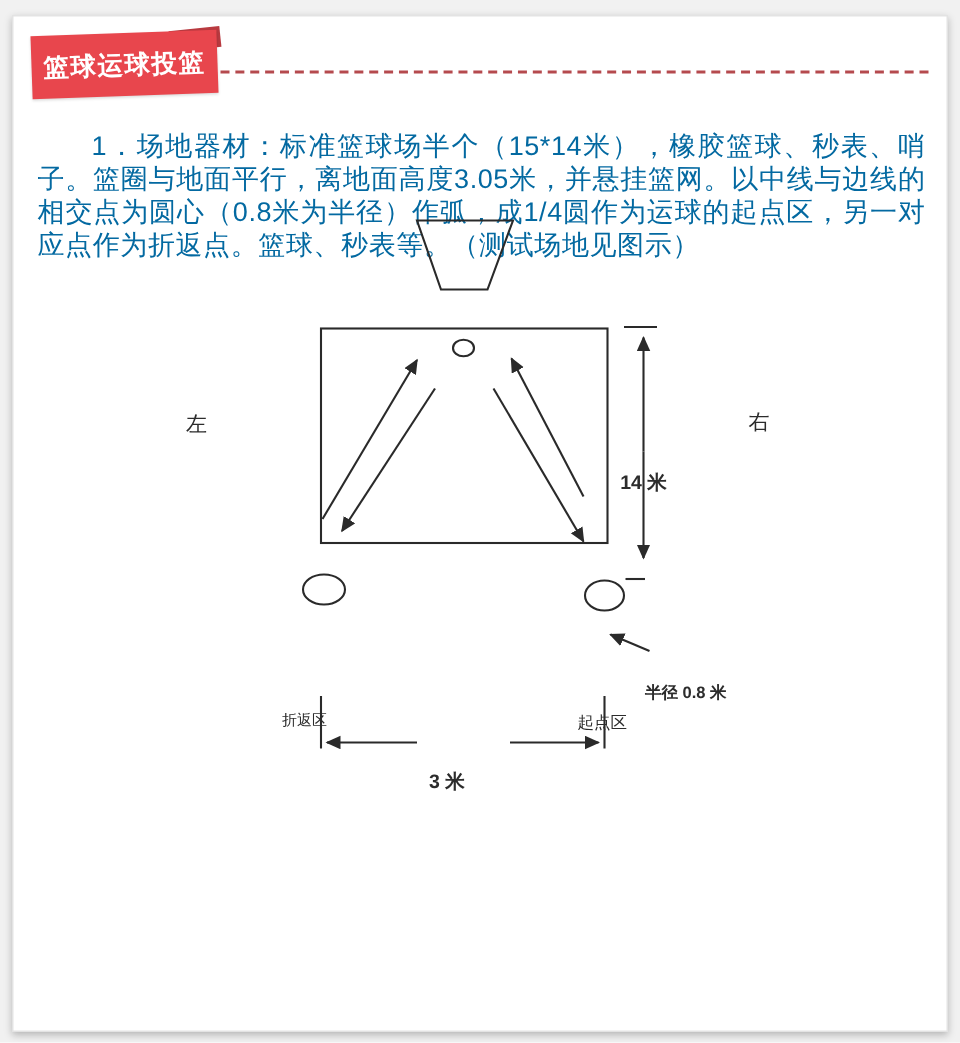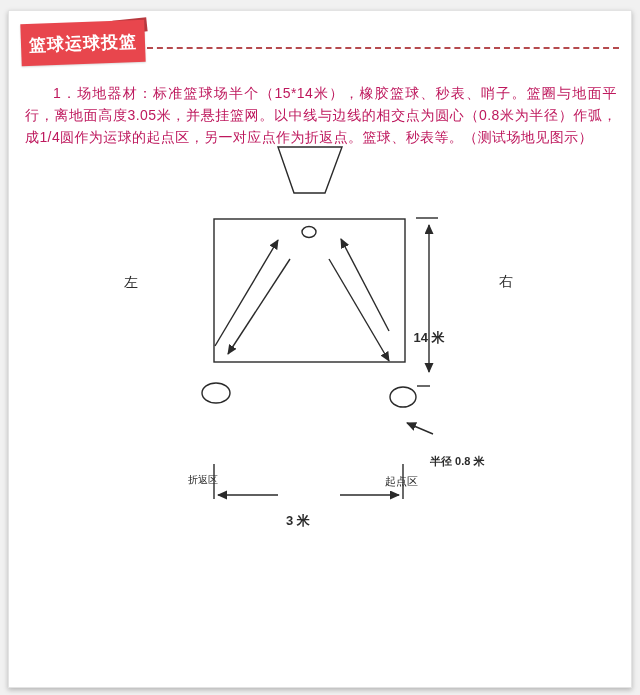--- a/index.html
+++ b/index.html
@@ -26,35 +26,35 @@
     font-size:17px;font-weight:bold;letter-spacing:1px;
     transform:rotate(-2deg);
     box-shadow:0 1px 2px rgba(0,0,0,0.15);
   }
   .title-dash{
     position:absolute;left:138px;top:36px;width:472px;height:0;
     border-top:2px dashed #b54a4e;
   }
   .para{
     position:absolute;left:16px;width:592px;
-    font-size:14px;line-height:22px;letter-spacing:0.4px;
-    text-indent:2em;text-align:justify;color:#be185d;
+    font-size:18px;line-height:22px;letter-spacing:0.4px;
+    text-indent:2em;text-align:justify;color:#0369a1;
   }
   .para-1{top:57px;}
   .para-2{top:536px;}
   .diagram{
     position:absolute;left:0;top:130px;width:624px;height:400px;
   }
   .diagram svg{position:absolute;left:0;top:0;}
   .dlabel{
     position:absolute;color:#2c2c2c;white-space:nowrap;
   }
   .lab-left {left:115px;top:133px;font-size:14px;}
   .lab-right{left:490px;top:132px;font-size:14px;}
-  .lab-height{left:396px;top:172px;width:48px;text-align:center;font-size:13px;font-weight:bold;margin-top:16px;}
+  .lab-height{left:396px;top:172px;width:48px;text-align:center;font-size:13px;font-weight:bold;}
   .lab-width {left:277px;top:371px;font-size:13px;font-weight:bold;}
   .lab-turnback{left:179px;top:332px;font-size:10px;}
   .lab-start  {left:376px;top:333px;font-size:11px;}
   .lab-radius {left:421px;top:313px;font-size:11px;font-weight:bold;}
 </style>
 </head>
 <body>
 
 <div class="card">
 

